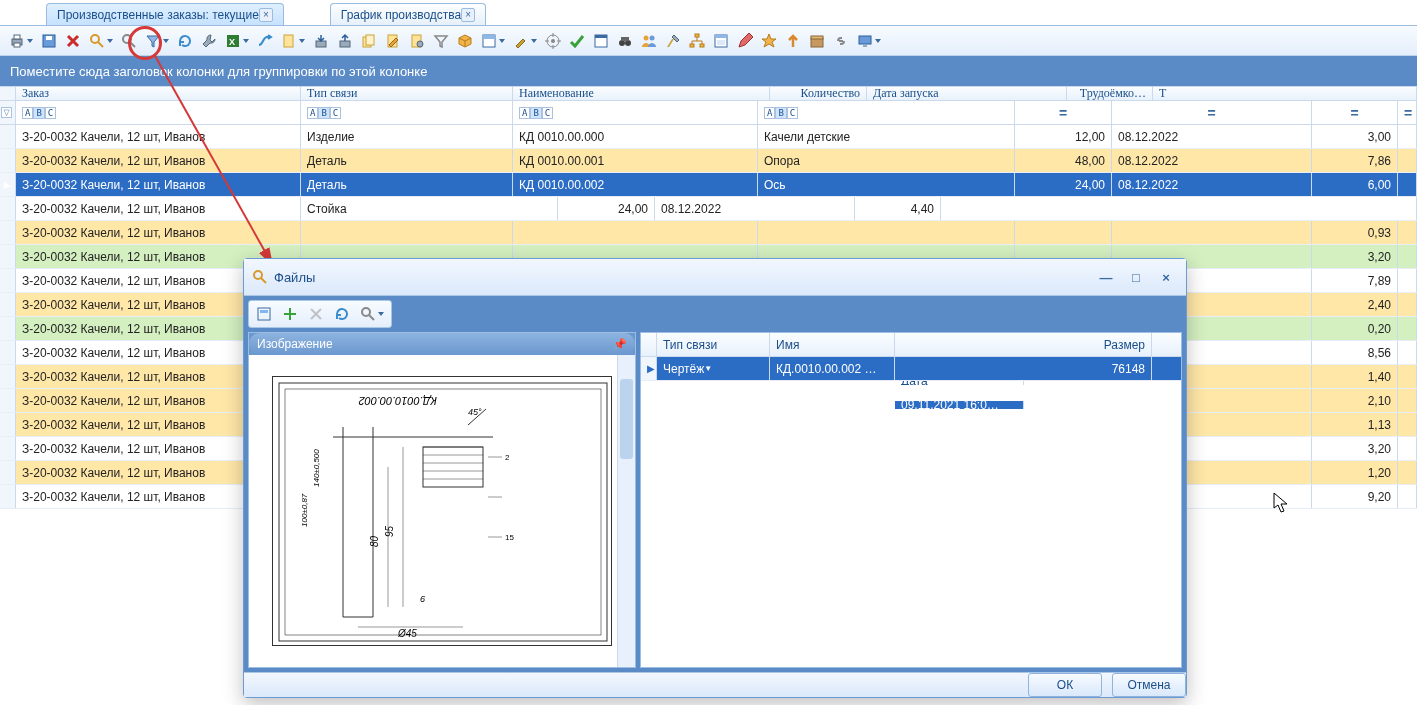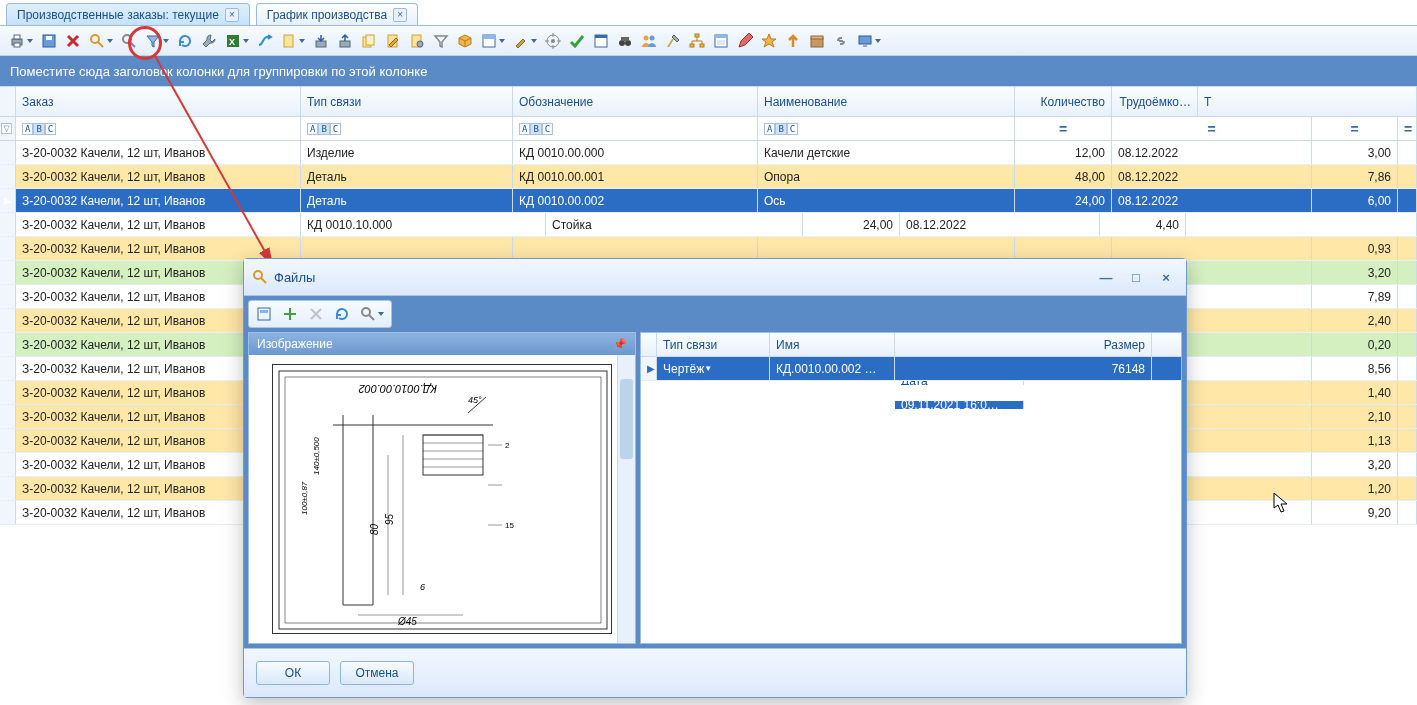--- a/index.html
+++ b/index.html
@@ -20,30 +20,30 @@
     align-items: flex-end;
     padding: 2px 6px 0 6px;
     background: #fff;
     border-bottom: 1px solid #9bbbe0;
     height: 26px;
     gap: 6px;
   }
   .tab {
     display: flex;
     align-items: center;
-    gap: 6px;
     padding: 2px 10px 2px 10px;
     border: 1px solid #99bbdf;
     border-bottom: none;
     border-radius: 4px 4px 0 0;
     background: linear-gradient(#fdfefe, #e6f0fa);
     color: #1b4f8a;
     height: 22px;
     cursor: pointer;
     white-space: nowrap;
+    margin-left: 40px;
   }
   .tab.active {
     background: linear-gradient(#dff0ff, #c6e2ff);
   }
   .tab .close {
     font-size: 10px;
     color: #3a6aa0;
     border: 1px solid #9bbbe0;
     border-radius: 2px;
     width: 14px; height: 14px;
@@ -99,21 +99,22 @@
     align-items: center;
   }
   
   .grid {
     border-top: 1px solid #cbd9ec;
   }
   .grid-head {
     display: flex;
     background: linear-gradient(#fafdff, #e8f1fb);
     border-bottom: 1px solid #cbd9ec;
-    height: 30px;
+    height: 14px;
+    font-family: Liberation Serif, serif;
   }
   .grid-filter {
     display: flex;
     background: #fff;
     border-bottom: 1px solid #cbd9ec;
     height: 24px;
   }
   .gcell {
     border-right: 1px solid #cbd9ec;
     padding: 4px 6px;
@@ -225,20 +226,21 @@
     background: #6b98cf;
     border: 1px solid #9dbde2;
   }
   .img-panel-head {
     color: #fff;
     padding: 4px 8px;
     background: linear-gradient(#8db3e0,#6b98cf);
     display: flex;
     justify-content: space-between;
     align-items:center;
+    border-radius:11px;
   }
   .img-panel-body {
     flex: 1;
     background: #fff;
     display: flex;
     align-items: center;
     justify-content: center;
     overflow:hidden;
     position: relative;
   }
@@ -273,22 +275,23 @@
   .fgrid-body .row.selected{}
   .fgrid-body .row.selected .fcol-type,
   .fgrid-body .row.selected .fcol-name,
   .fgrid-body .row.selected .fcol-date,
   .fgrid-body .row.selected .fcol-size{ background:#2b6cc4;}
   .fgrid-body .row.selected .fcol-ind{ background:#f1f6fc;color:#2b6cc4;}
   .sel-arrow { font-size:10px; }
   .dlg-footer {
     background: linear-gradient(#f2f7fe,#dbe9fb);
     border-top:1px solid #aac6e7;
-    padding: 12px;
+    padding: 0;
     display:flex;
+    justify-content:flex-end;
     gap:10px;
   }
   .btn {
     min-width: 74px;
     padding: 4px 14px;
     background: linear-gradient(#f7fbff,#d9e8fb);
     border: 1px solid #8fb4de;
     border-radius: 3px;
     color: #1b4f8a;
     cursor: pointer;
@@ -554,23 +557,23 @@
 
 <div class="group-bar">
   <span>Поместите сюда заголовок колонки для группировки по этой колонке</span>
 </div>
 
 <div class="grid">
   <div class="grid-head">
     <div class="gcell col-ind"></div>
     <div class="gcell col-order">Заказ</div>
     <div class="gcell col-type">Тип связи</div>
-    <div class="gcell col-code">Обозначение</div>
     <div class="gcell col-name">Наименование</div>
     <div class="gcell col-qty">Количество</div>
+    <div class="gcell col-date">Дата запуска</div>
     <div class="gcell col-lab">Трудоёмко…</div>
     <div class="gcell col-rest">Т</div>
   </div>
   <div class="grid-filter">
     <div class="gcell col-ind">
         <span class="filter-icon">▽</span>
       </div>
     <div class="gcell col-order">
         <span class="abc-badge">
           <span>A</span>
@@ -643,21 +646,20 @@
         <div class="gcell col-code">КД 0010.00.002</div>
         <div class="gcell col-name">Ось</div>
         <div class="gcell col-qty">24,00</div>
         <div class="gcell col-date">08.12.2022</div>
         <div class="gcell col-lab">6,00</div>
         <div class="gcell col-rest"></div>
       </div>
       <div class="row white">
         <div class="gcell col-ind"></div>
         <div class="gcell col-order">З-20-0032 Качели, 12 шт, Иванов</div>
-        <div class="gcell col-code">КД 0010.10.000</div>
         <div class="gcell col-name">Стойка</div>
         <div class="gcell col-qty">24,00</div>
         <div class="gcell col-date">08.12.2022</div>
         <div class="gcell col-lab">4,40</div>
         <div class="gcell col-rest"></div>
       </div>
       <div class="row yellow">
         <div class="gcell col-ind"></div>
         <div class="gcell col-order">З-20-0032 Качели, 12 шт, Иванов</div>
         <div class="gcell col-type"></div>

